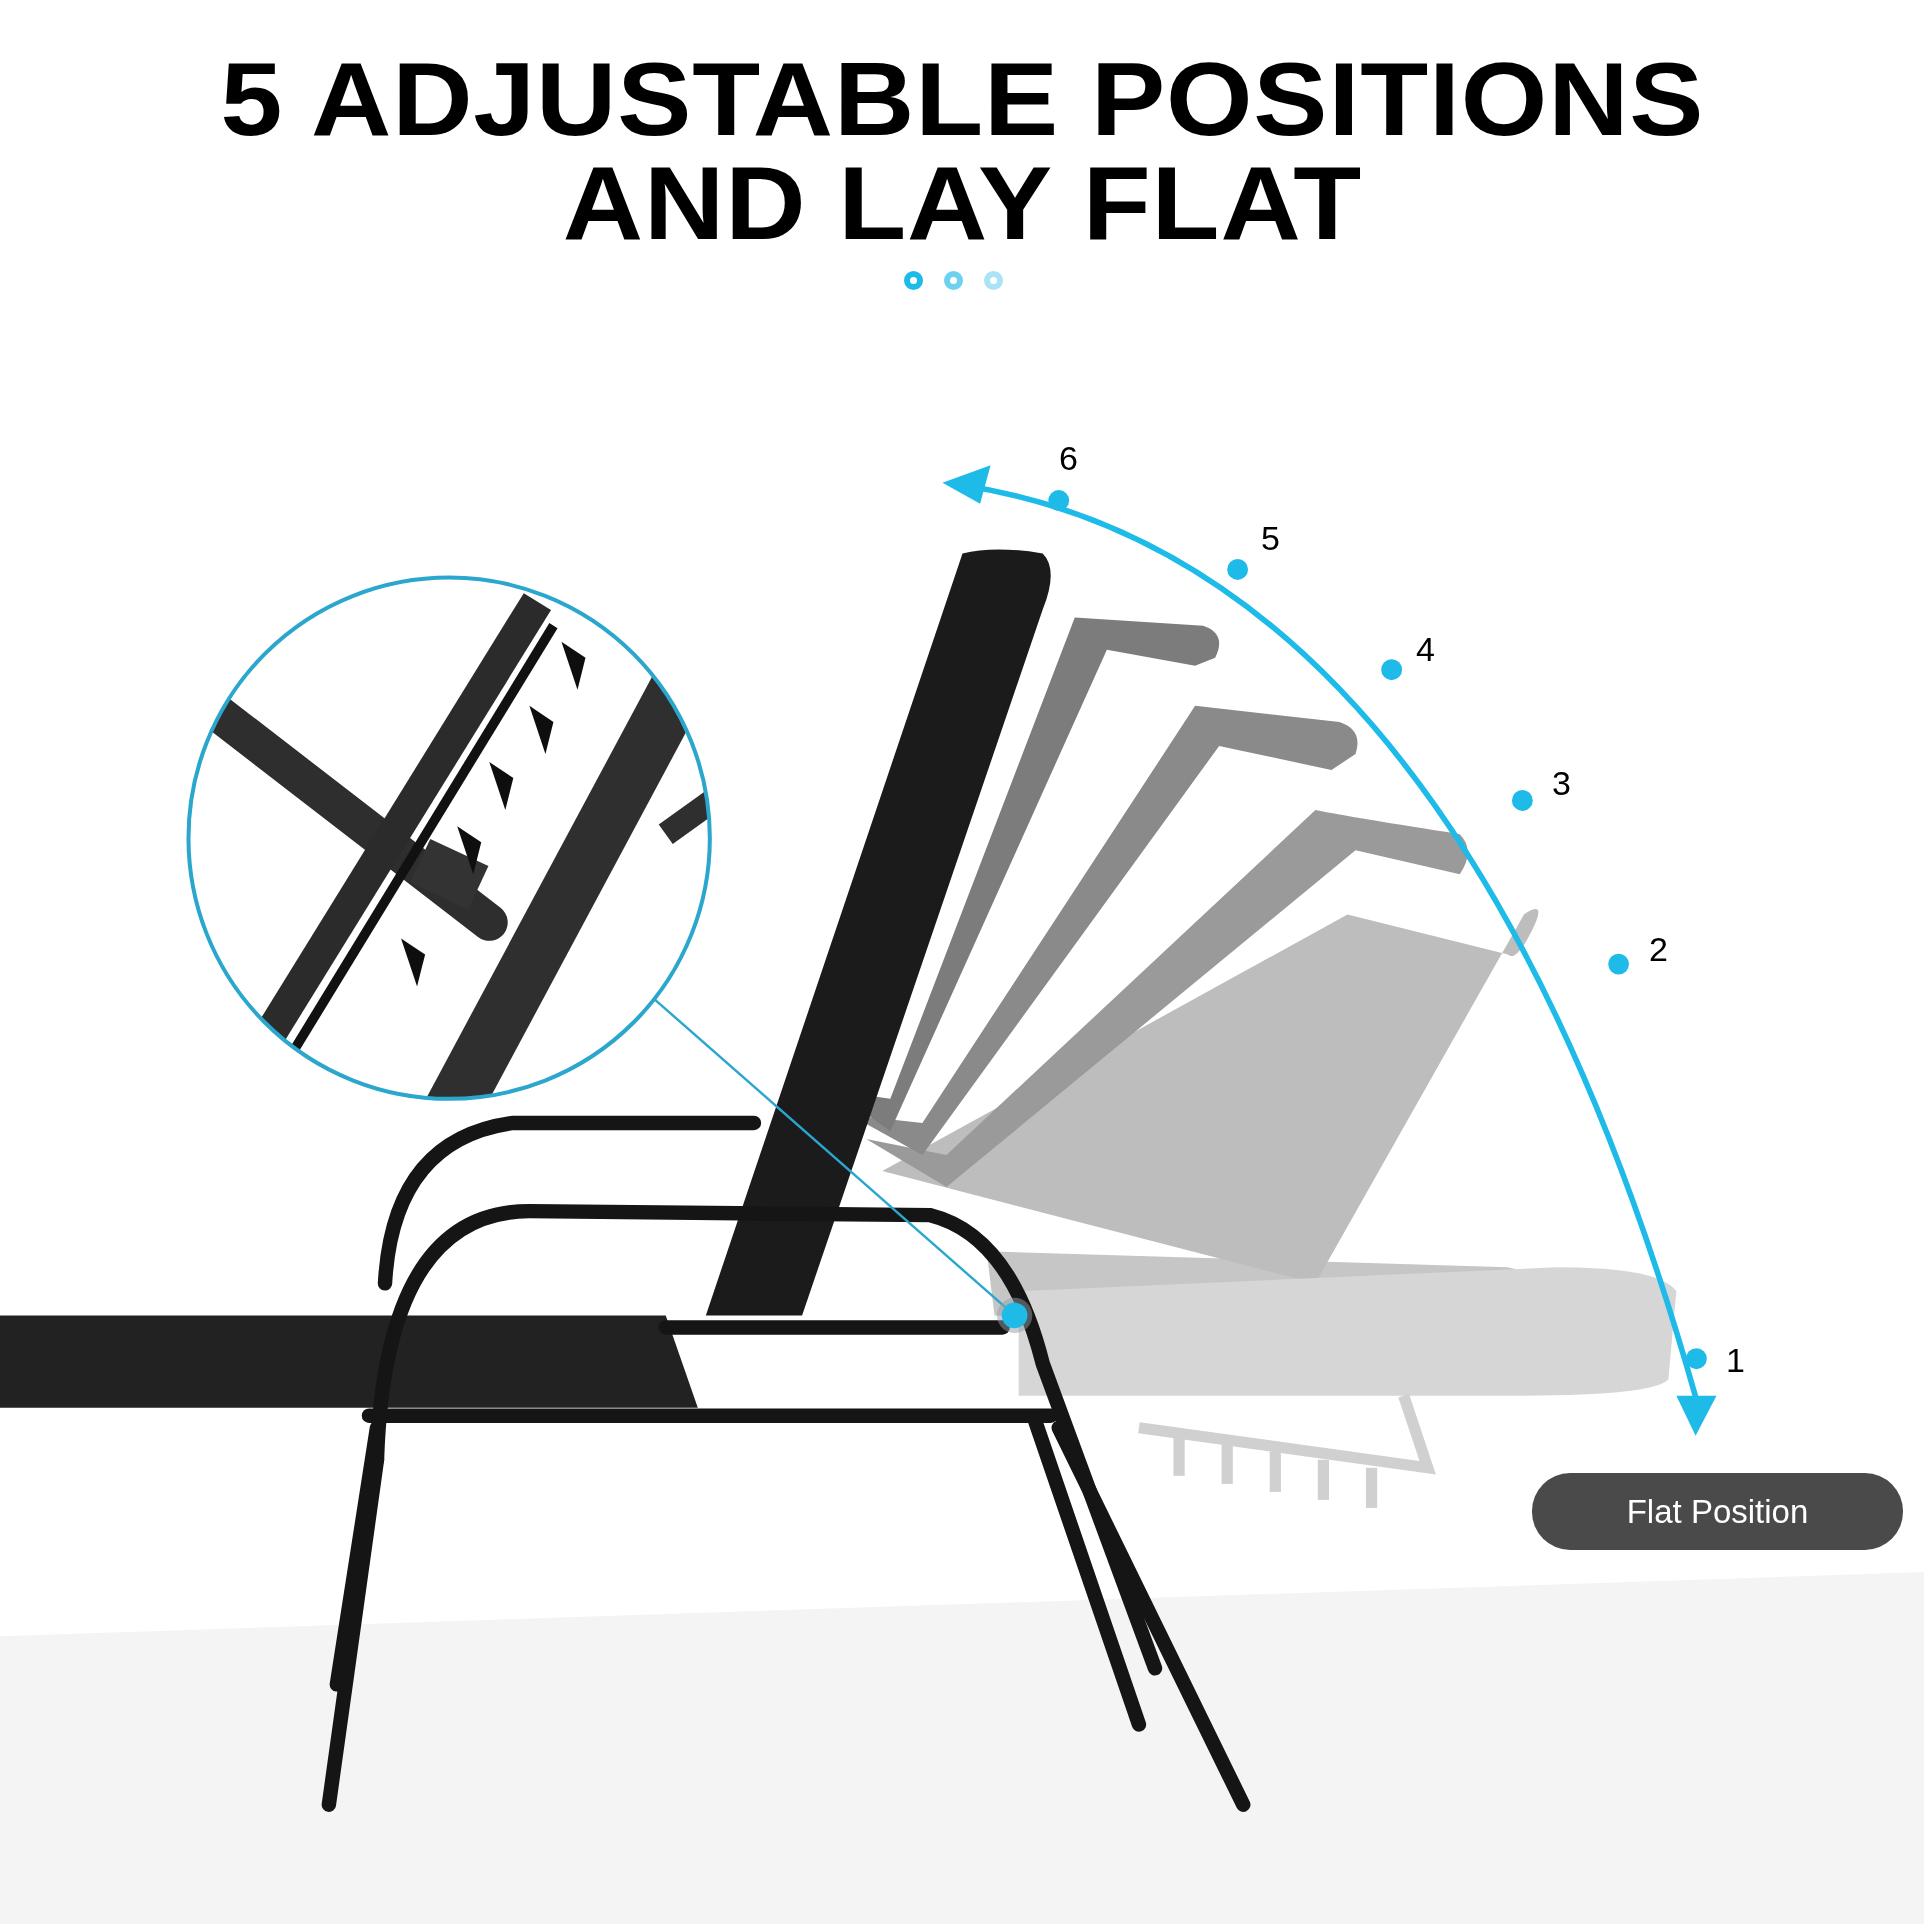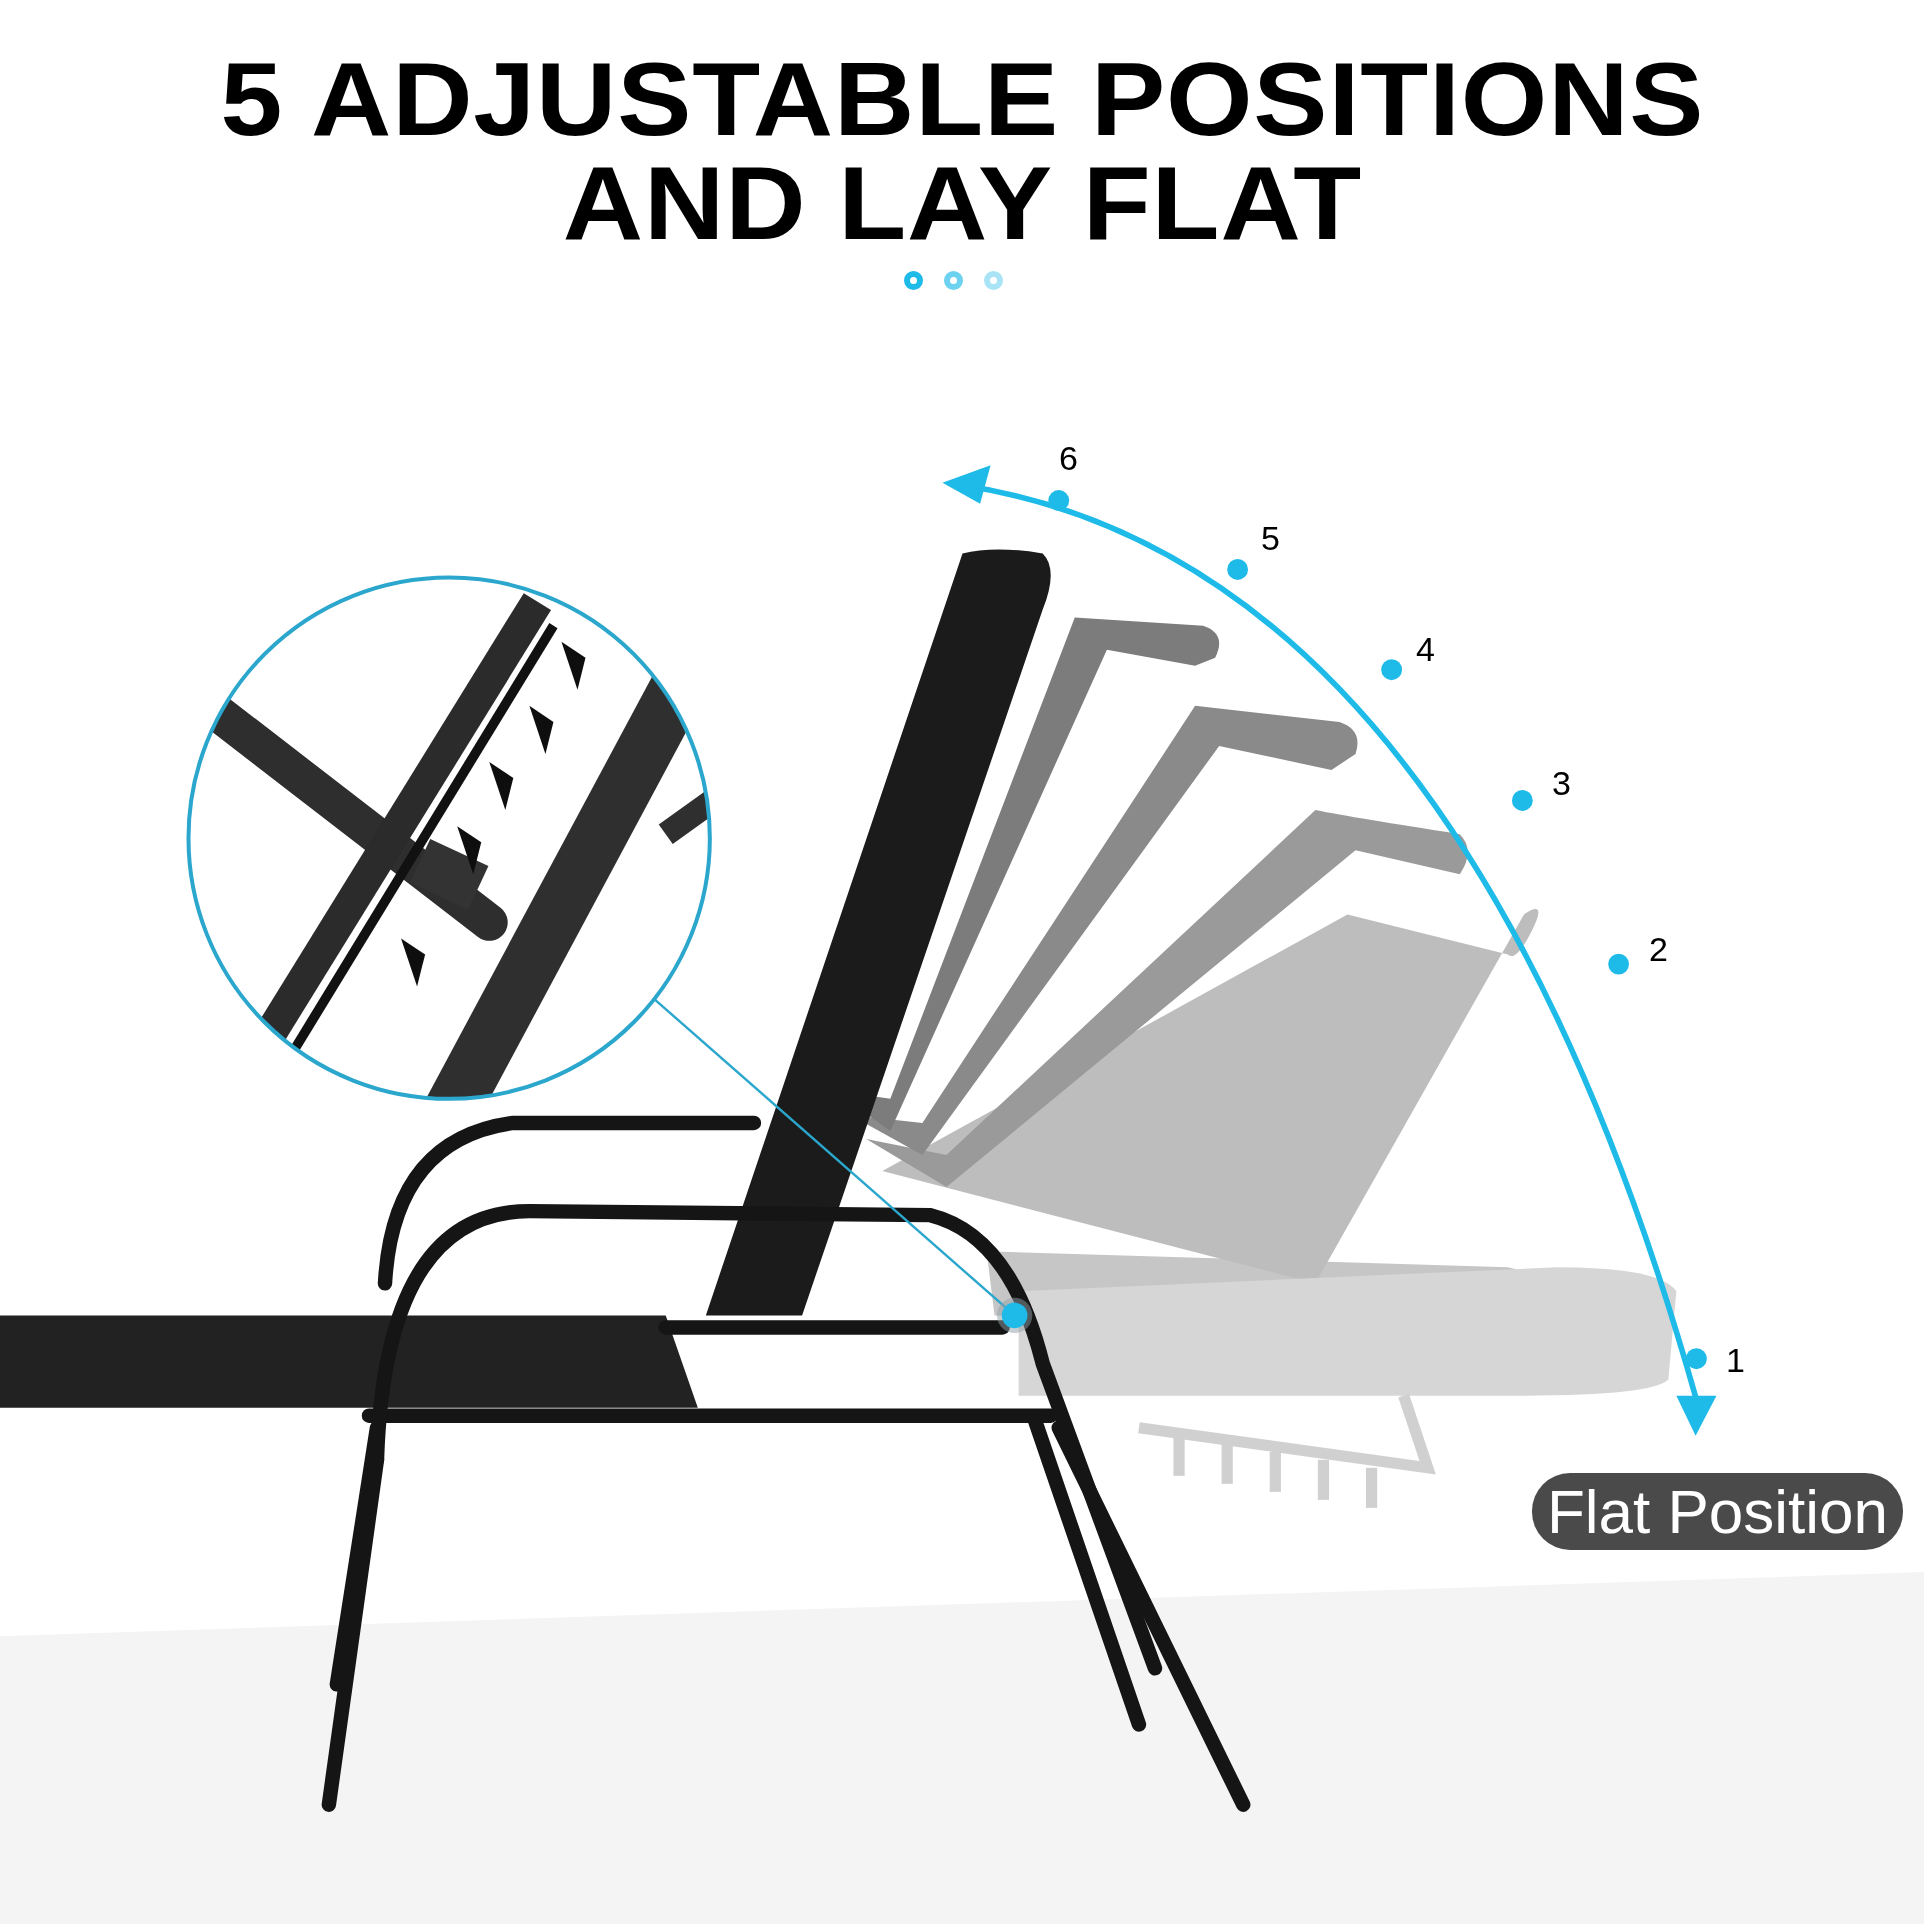--- a/index.html
+++ b/index.html
@@ -6,21 +6,21 @@
     body { width: 1925px; height: 1925px; position: relative; overflow: hidden; font-family: "Liberation Sans", sans-serif; }
     .headline { position: absolute; left: 0; width: 1925px; text-align: center; font-family: "Liberation Sans", sans-serif; font-weight: 700; color: #000; font-size: 103px; letter-spacing: 0.8px; line-height: 1; transform: scaleX(1.08); }
     .hl1 { top: 48px; }
     .hl2 { top: 152px; }
     .dots { position: absolute; top: 271px; left: 904px; display: flex; gap: 21px; }
     .dot { width: 19px; height: 19px; border-radius: 50%; box-sizing: border-box; border: 6.4px solid #1ebbe9; }
     .dot.d2 { border-color: #6dd2f0; }
     .dot.d3 { border-color: #a8e4f6; }
     svg.scene { position: absolute; left: 0; top: 0; }
     .num { position: absolute; font-family: "Liberation Sans", sans-serif; font-size: 34px; color: #000; line-height: 1; }
-    .pill { position: absolute; left: 1532px; top: 1473px; width: 371px; height: 77px; border-radius: 38px; background: #4a4a4a; color: #fff; font-size: 62px; display: flex; align-items: center; justify-content: center; font-family: "Liberation Sans", sans-serif; }
+    .pill { position: absolute; left: 1532px; top: 1473px; width: 371px; height: 77px; border-radius: 38px; background: #4a4a4a; color: #fff; font-size: 33px; display: flex; align-items: center; justify-content: center; font-family: "Liberation Sans", sans-serif; }
   </style>
 </head>
 <body>
 
 <div class="headline hl1">5 ADJUSTABLE POSITIONS</div>
 <div class="headline hl2">AND LAY FLAT</div>
 
 <div class="dots">
   <div class="dot d1"></div>
   <div class="dot d2"></div>

